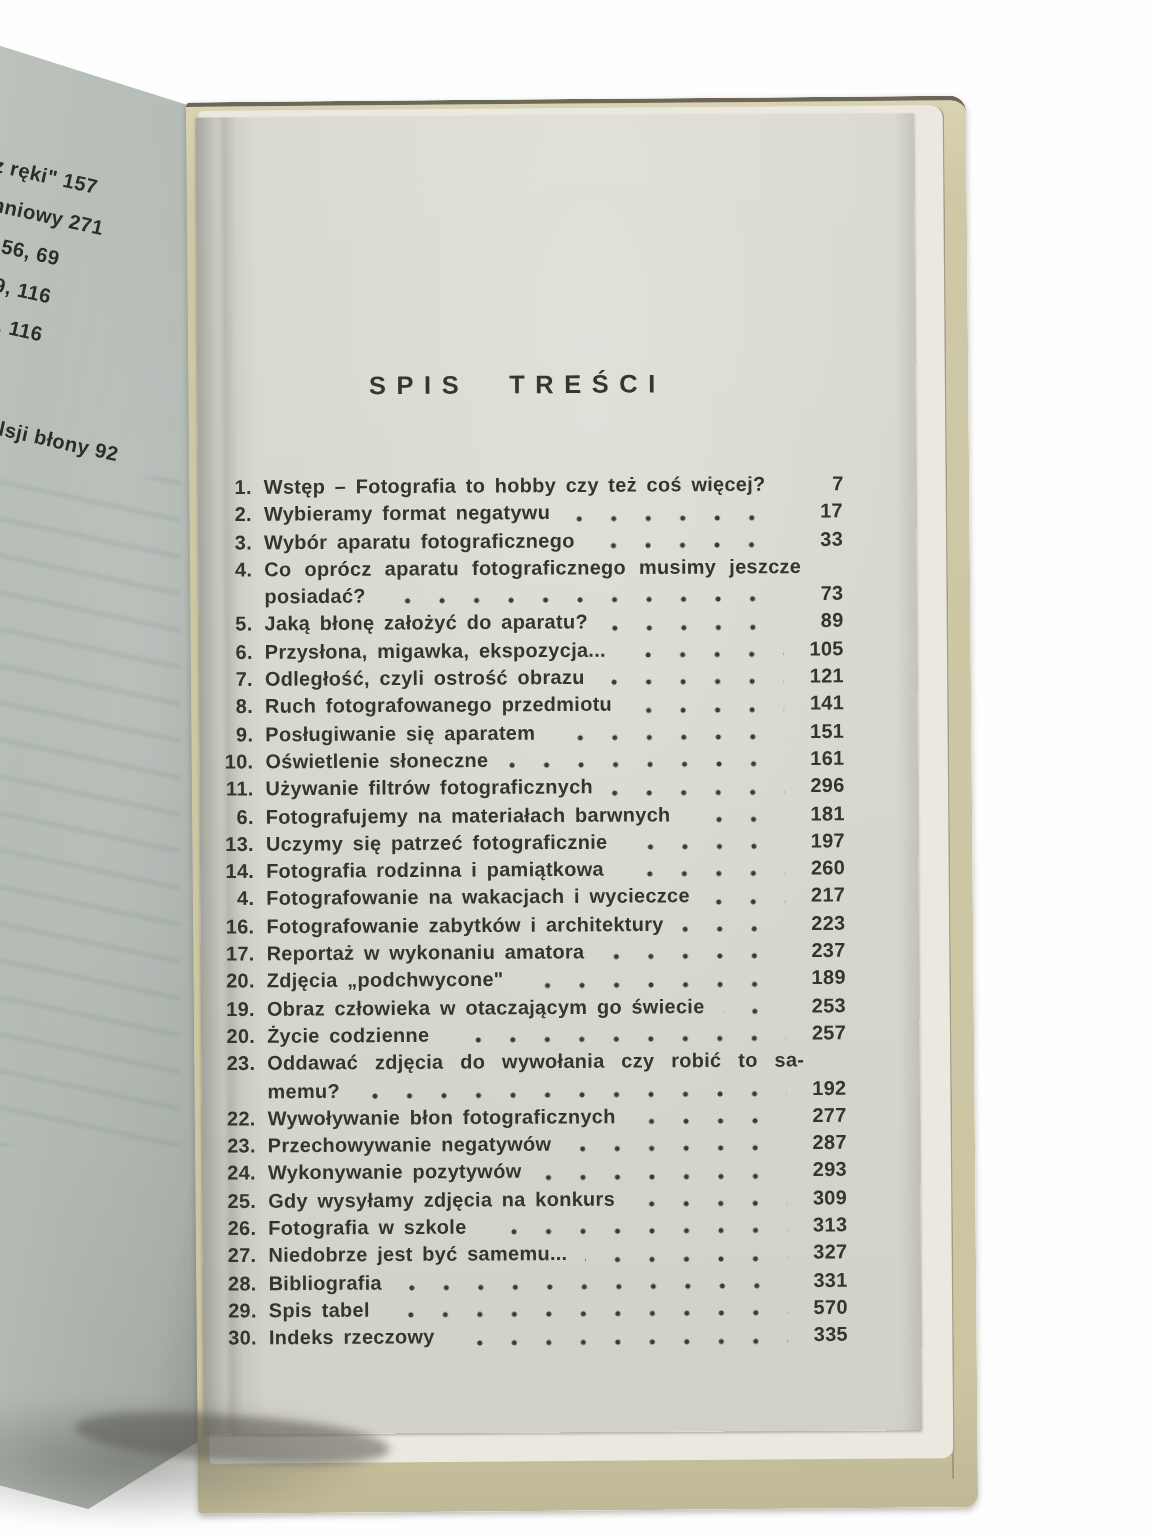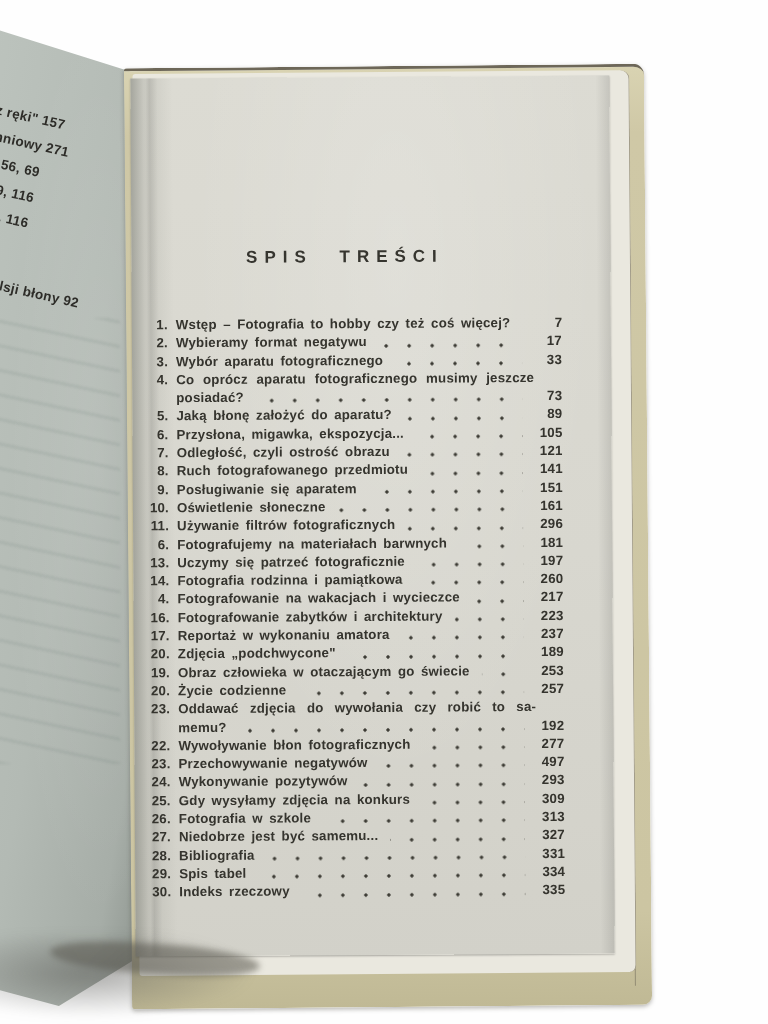--- a/index.html
+++ b/index.html
@@ -266,21 +266,21 @@
         <div class="trow">
           <span class="no">22.</span>
           <span class="ttl">Wywoływanie błon fotograficznych</span>
           <span class="leader"></span>
           <span class="pg">277</span>
         </div>
         <div class="trow">
           <span class="no">23.</span>
           <span class="ttl">Przechowywanie negatywów</span>
           <span class="leader"></span>
-          <span class="pg">497</span>
+          <span class="pg">287</span>
         </div>
         <div class="trow">
           <span class="no">24.</span>
           <span class="ttl">Wykonywanie pozytywów</span>
           <span class="leader"></span>
           <span class="pg">293</span>
         </div>
         <div class="trow">
           <span class="no">25.</span>
           <span class="ttl">Gdy wysyłamy zdjęcia na konkurs</span>
@@ -302,21 +302,21 @@
         <div class="trow">
           <span class="no">28.</span>
           <span class="ttl">Bibliografia</span>
           <span class="leader"></span>
           <span class="pg">331</span>
         </div>
         <div class="trow">
           <span class="no">29.</span>
           <span class="ttl">Spis tabel</span>
           <span class="leader"></span>
-          <span class="pg">334</span>
+          <span class="pg">570</span>
         </div>
         <div class="trow">
           <span class="no">30.</span>
           <span class="ttl">Indeks rzeczowy</span>
           <span class="leader"></span>
           <span class="pg">335</span>
         </div>
       </div>
   </div>
 

